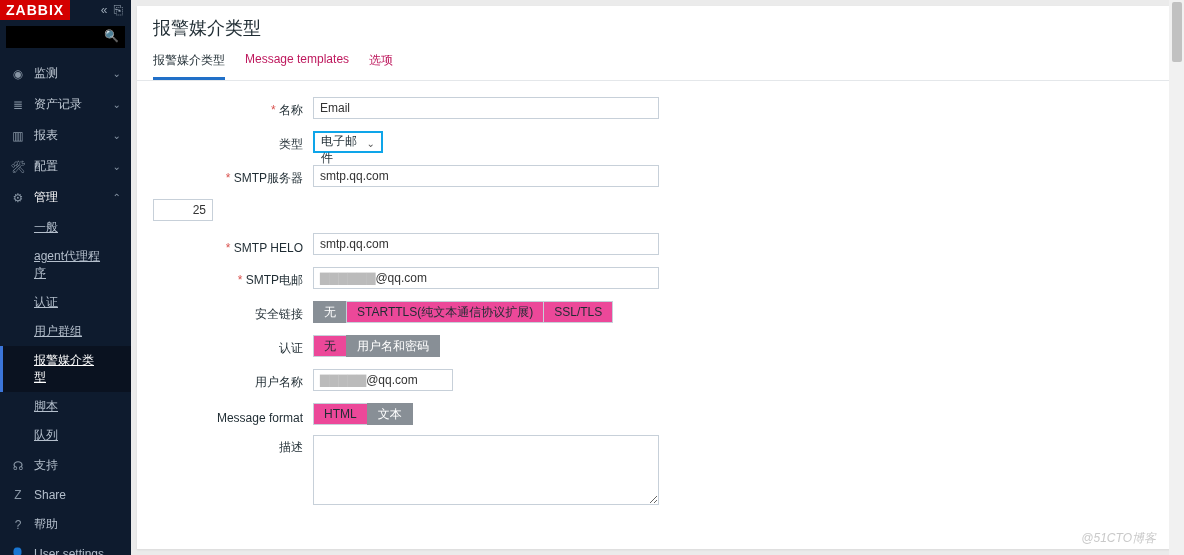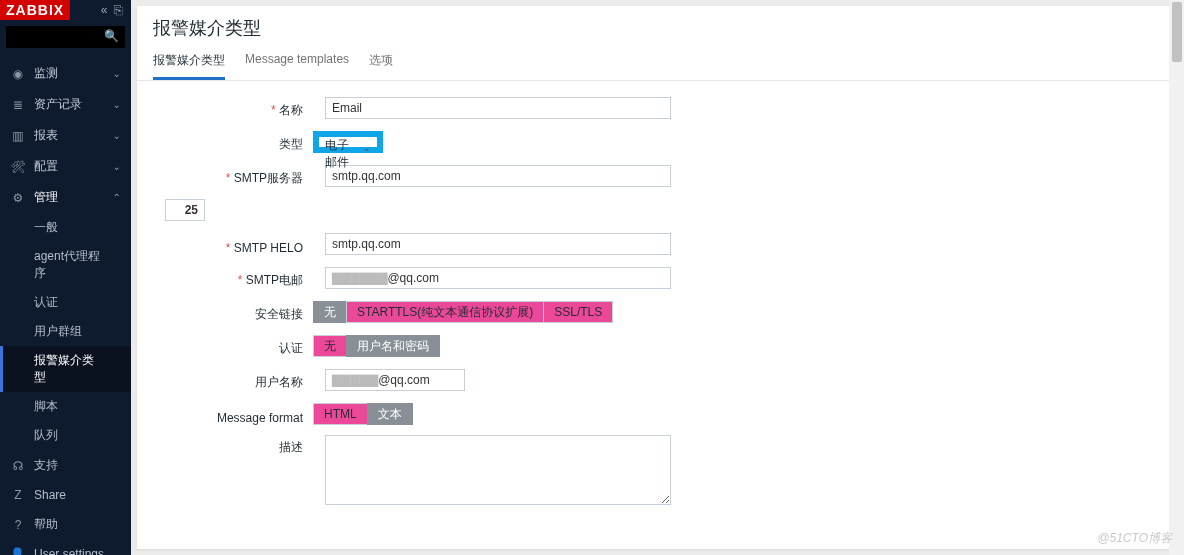--- a/index.html
+++ b/index.html
@@ -11,52 +11,52 @@
 .sidebar .logo-icons { margin-left: auto; display: flex; gap: 6px; padding-right: 8px; color:#9aa7b5;}
 .sidebar .search { margin: 6px 6px 10px 6px; position: relative; }
 .sidebar .search input { width: 100%; background: #000; border: none; color: #ccc; height: 22px; padding: 0 22px 0 6px; font-size: 11px; }
 .sidebar .search .sicon { position: absolute; right: 6px; top: 3px; color: #aaa; }
 .nav { list-style: none; }
 .nav li { display: flex; align-items: center; padding: 7px 10px; color: #c0cad5; cursor: pointer; font-size: 12px; }
 .nav li .ic { width: 16px; display: inline-flex; justify-content: center; margin-right: 8px; color: #8896a5; }
 .nav li .chev { margin-left: auto; font-size: 10px; color: #8896a5; }
 .nav li.expanded { color: #fff; }
 .subnav { list-style: none; }
-.subnav li { padding: 6px 27px 6px 34px; color: #b4bfcc; cursor: pointer; font-size: 12px; }
+.subnav li { padding: 6px 27px 6px 34px; color: #b4bfcc; cursor: pointer; font-size: 12px; text-decoration: underline; }
 .subnav li.active { background: #0a1220; border-left: 3px solid #3b75d9; padding-left:31px; color:#fff; }
 .bottom-nav { margin-top: auto; list-style: none; padding-bottom: 4px; }
 .bottom-nav li { display: flex; align-items: center; padding: 7px 10px; color: #b4bfcc; cursor: pointer; font-size: 12px; }
 .bottom-nav li .ic { width: 16px; display: inline-flex; justify-content: center; margin-right: 8px; color: #8896a5; }
 
 .main { flex: 1; background: #fff; margin: 6px 6px 6px 6px; box-shadow: 0 1px 2px rgba(0,0,0,0.08); overflow: auto; display:flex; flex-direction:column;}
 .main h1 { font-size: 18px; font-weight: 500; color: #1f2c33; padding: 10px 16px 6px; }
 .tabs { display: flex; gap: 20px; border-bottom: 1px solid #e4e7ea; padding: 0 16px; }
-.tabs .tab { padding: 6px 0 8px; color: #737373; cursor: pointer; font-size: 12px; }
+.tabs .tab { padding: 6px 0 8px; color: #be185d; cursor: pointer; font-size: 12px; }
 .tabs .tab.active { color: #1f2c33; border-bottom: 3px solid #2170c8; }
 
 .form { padding: 14px 16px 20px; }
 .row { display: flex; align-items: flex-end; margin-bottom: 10px; min-height: 24px; }
 .row .lbl { width: 160px; text-align: right; padding-right: 10px; color: #1f2c33; font-size: 12px; }
 .row .req::before { content: "* "; color: #d9534f; }
 .row .ctrl { display: flex; align-items: center; }
-.txt { height: 22px; border: 1px solid #c7d0d9; padding: 0 6px; font-size: 12px; color: #333; background:#fff;margin-left:12px;}
+.txt { height: 22px; border: 1px solid #c7d0d9; padding: 0 6px; font-size: 12px; color: #333; background:#fff;}
 .w346 { width: 346px; }
-.w60 { width: 40px; text-align: right; padding-right:6px;font-weight:bold;}
-.sel { height: 22px; border: 6px solid #0ea5e9; background: #fff; font-size: 12px; padding: 0 22px 0 6px; position: relative; }
+.w60 { width: 60px; text-align: right; padding-right:6px;}
+.sel { height: 22px; border: 2px solid #0ea5e9; background: #fff; font-size: 12px; padding: 0 22px 0 6px; position: relative; }
 .sel .caret { position:absolute; right:6px; top:5px; font-size:10px; color:#555;}
 .seg { display: flex; }
 .seg .btn { height: 22px; border: 1px solid #c7d0d9; padding: 0 10px; display: inline-flex; align-items: center; font-size: 12px; background: #ec4899; color: #1f2c33; cursor: pointer; margin-left:-1px;}
 .seg .btn:first-child{margin-left:0;}
 .seg .btn.sel-on { background: #888f96; color: #fff; border-color:#888f96;}
 .btn-primary { background: #2170c8; color: #fff; border: 1px solid #2170c8; height: 24px; padding: 0 12px; cursor: pointer; font-size:12px;}
 textarea.txt { height: 70px; width: 346px; resize: both; padding:4px 6px;}
 .masked { color: #bbb; user-select:none;}
 .scrollbar-right { position:absolute; right:0; top:0; bottom:0; width:15px; background:#f1f1f1;}
 .scrollbar-thumb { position:absolute; right:2px; top:2px; width:10px; height:60px; background:#c1c1c1; border-radius:2px;}
-.watermark { position:absolute; right:12px; bottom:8px; color:#c9c9c9; font-size:12px; font-style:italic;}
+.watermark { position:absolute; right:28px; bottom:8px; color:#c9c9c9; font-size:12px; font-style:italic;}
 </style>
 </head>
 <body>
 
 <div class="app">
   <aside class="sidebar">
     <div class="logo-row">
       <div class="logo">ZABBIX</div>
       <div class="logo-icons">
         <span>«</span>

